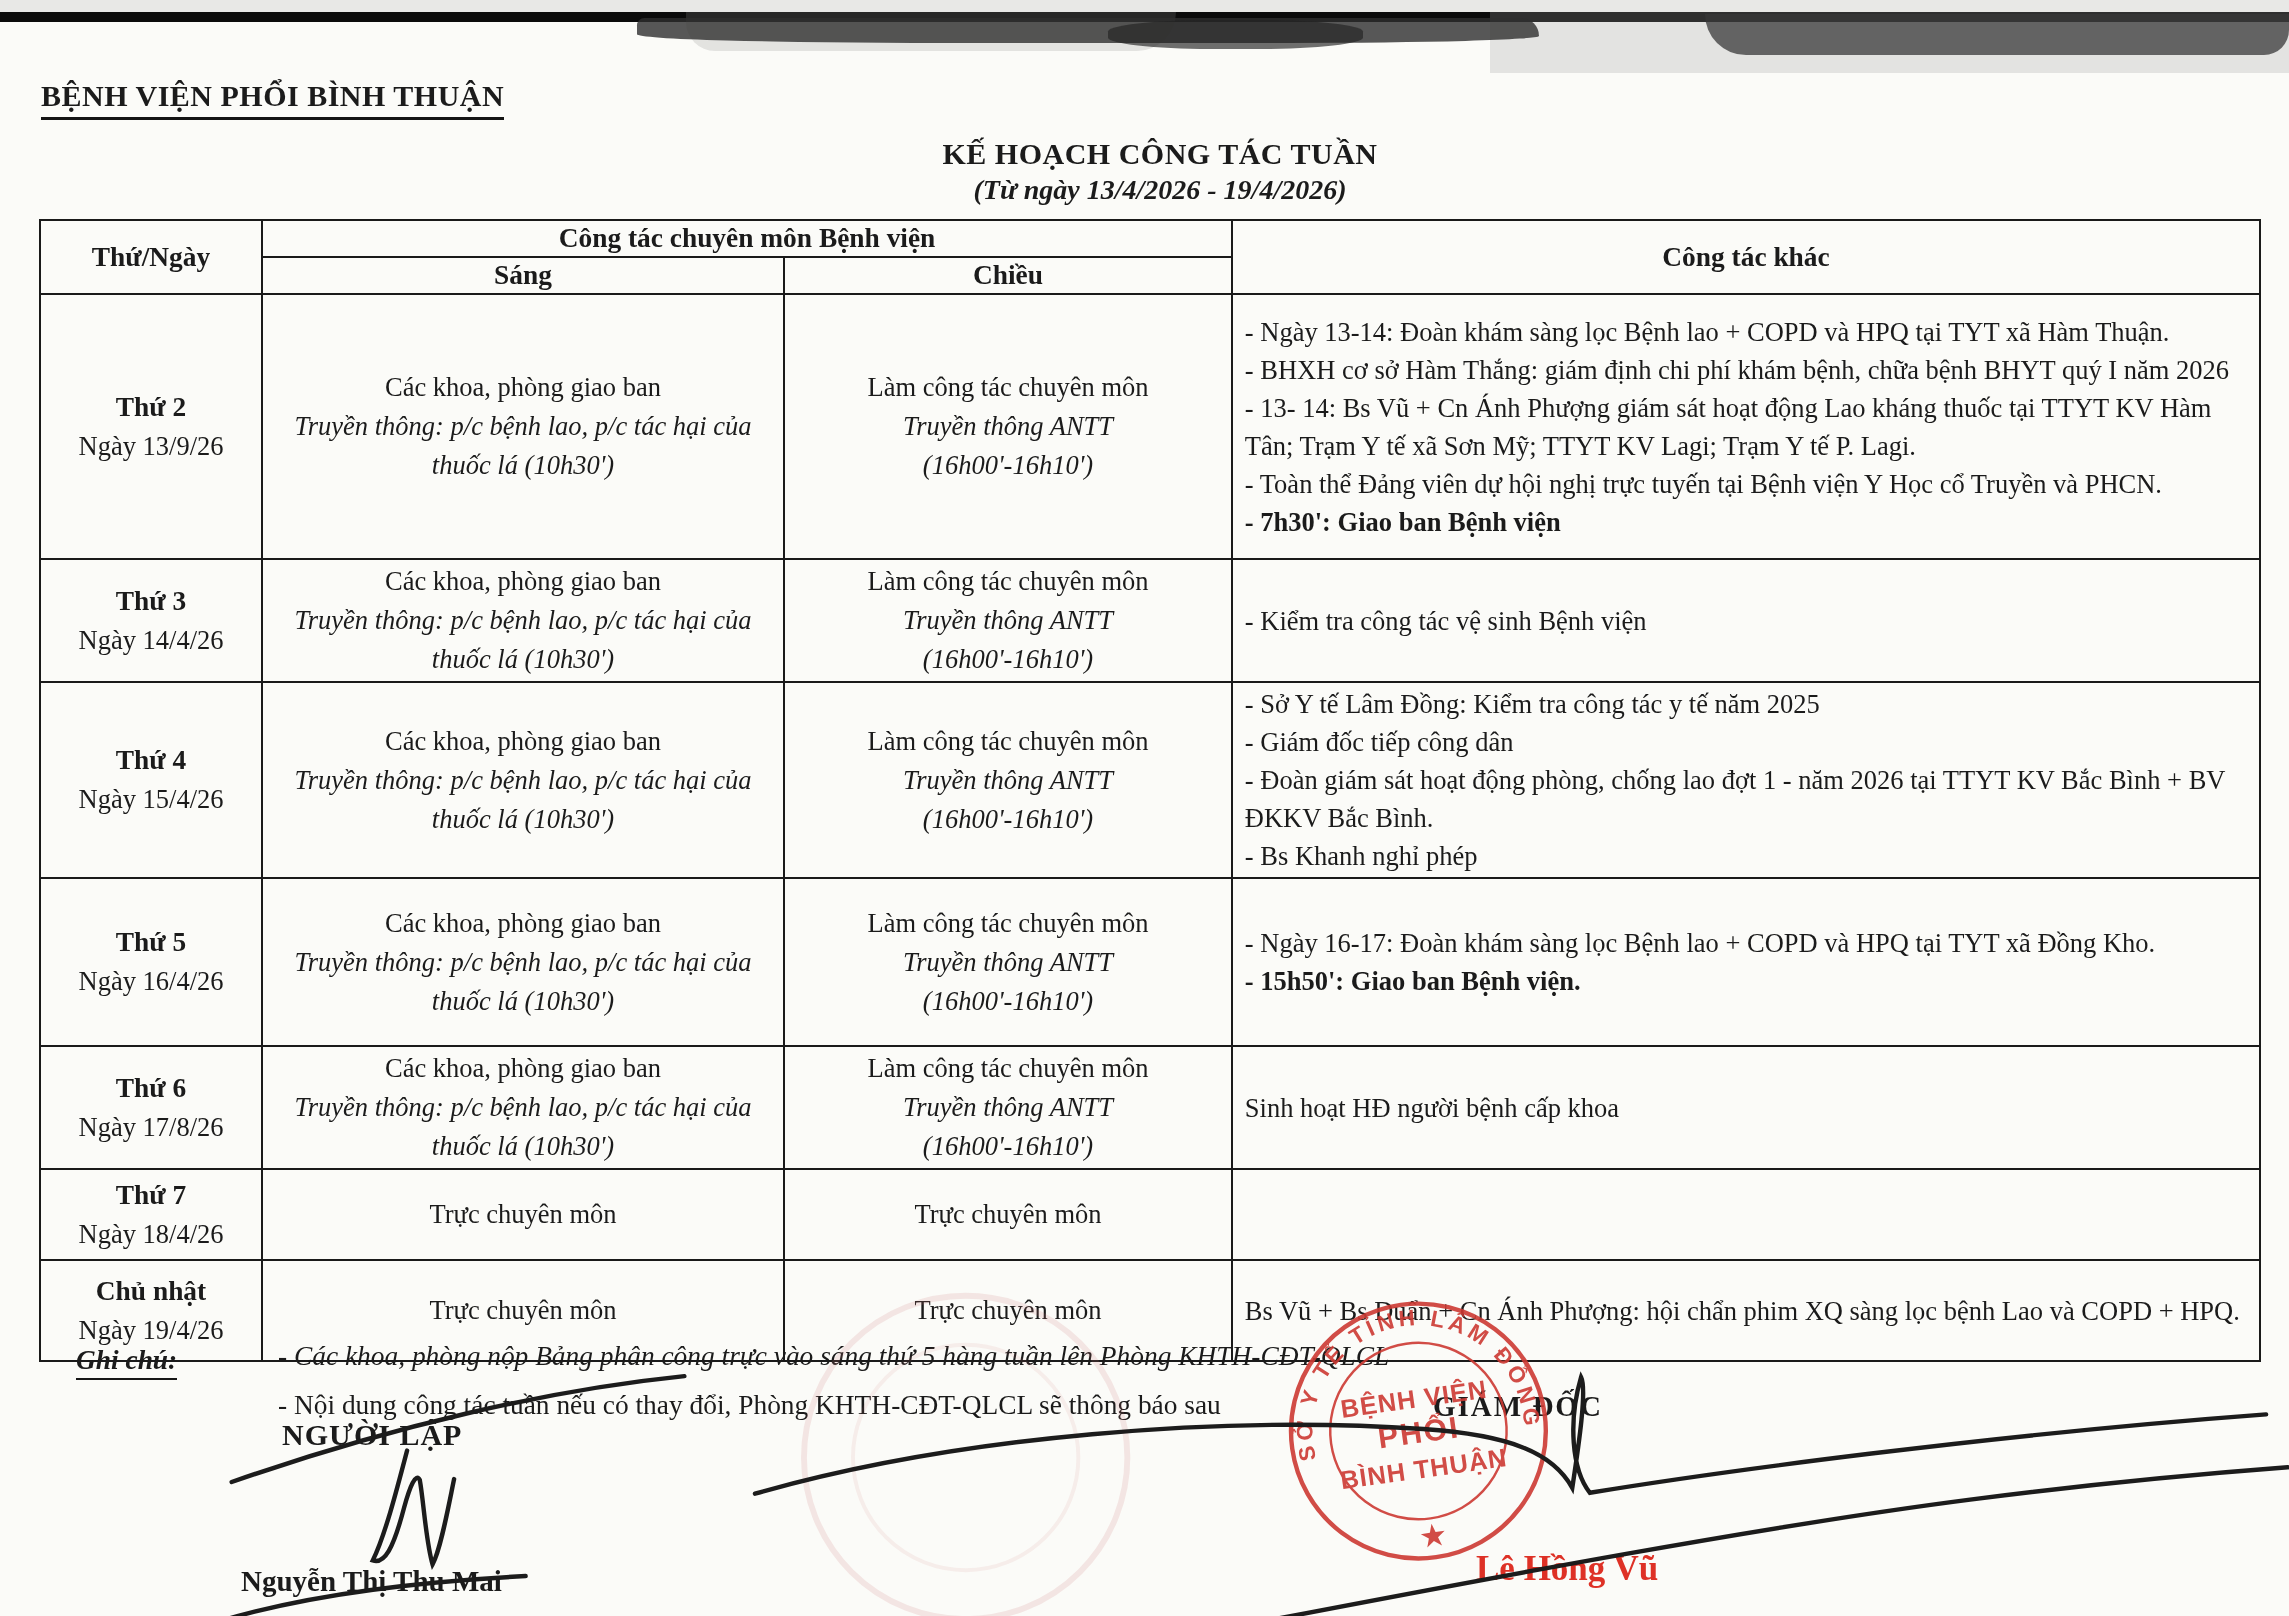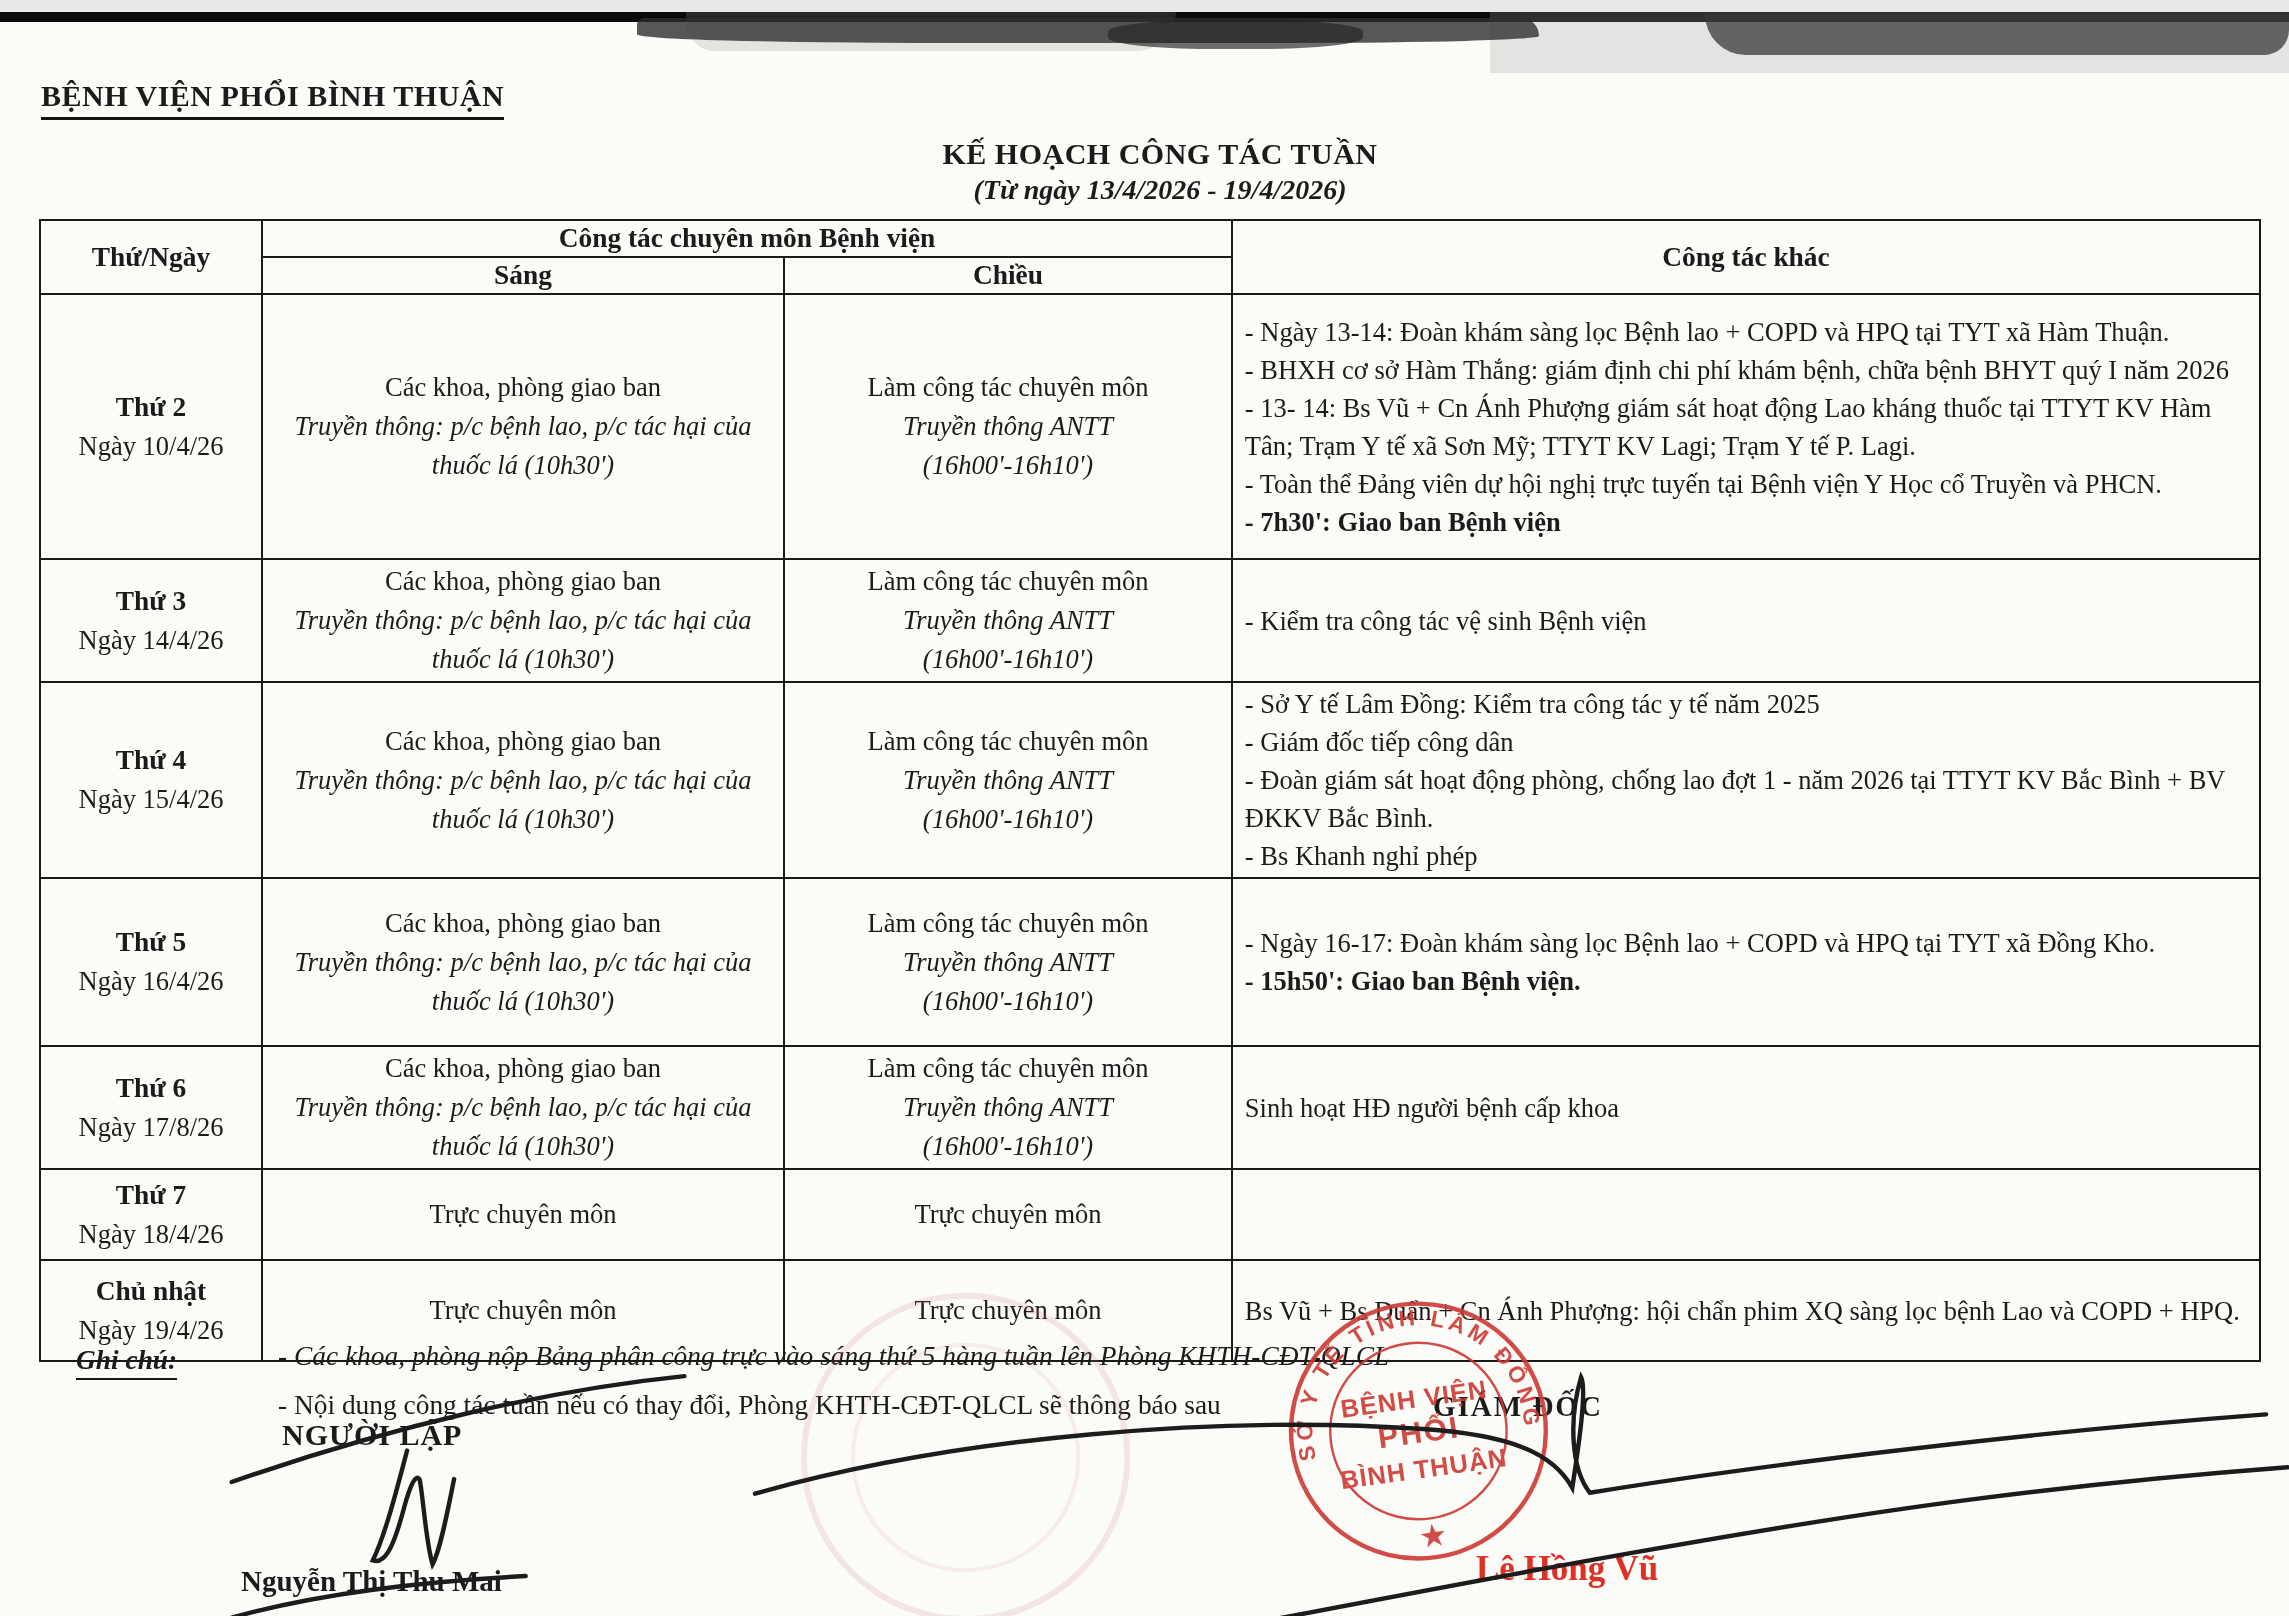--- a/index.html
+++ b/index.html
@@ -83,21 +83,21 @@
       <td rowspan="2" class="hc">Công tác khác</td>
     </tr>
     <tr style="height:36px">
       <td class="hc">Sáng</td>
       <td class="hc">Chiều</td>
     </tr>
 
     <tr style="height:265px">
       <td class="cc">
         <div class="dayname">Thứ 2</div>
-        <div>Ngày 10/4/26</div>
+        <div>Ngày 13/9/26</div>
       </td>
       <td class="cc">
         <div>Các khoa, phòng giao ban</div>
         <div class="it">Truyền thông: p/c bệnh lao, p/c tác hại của thuốc lá (10h30')</div>
       </td>
       <td class="cc">
         <div>Làm công tác chuyên môn</div>
         <div class="it">Truyền thông ANTT</div>
         <div class="it">(16h00'-16h10')</div>
       </td>

